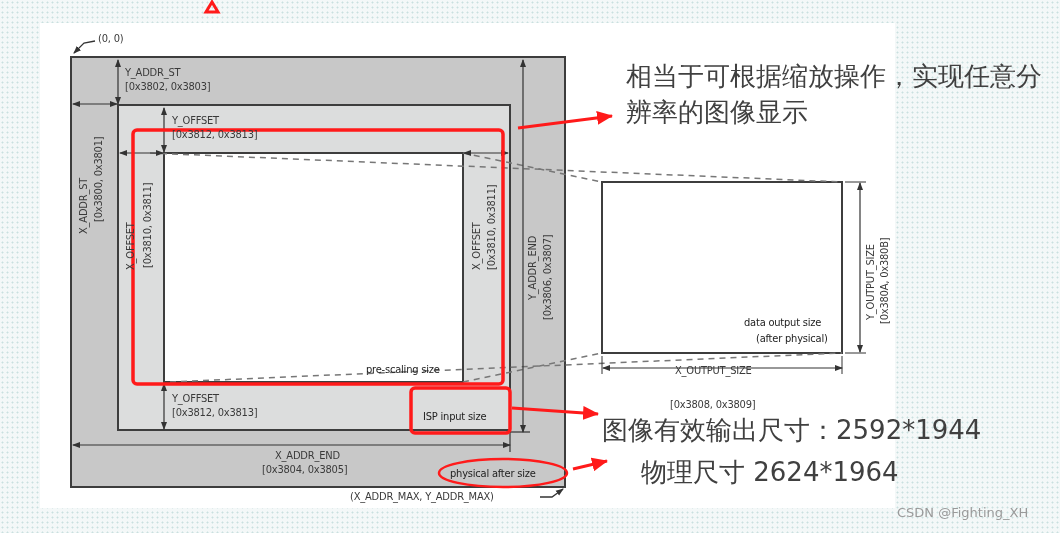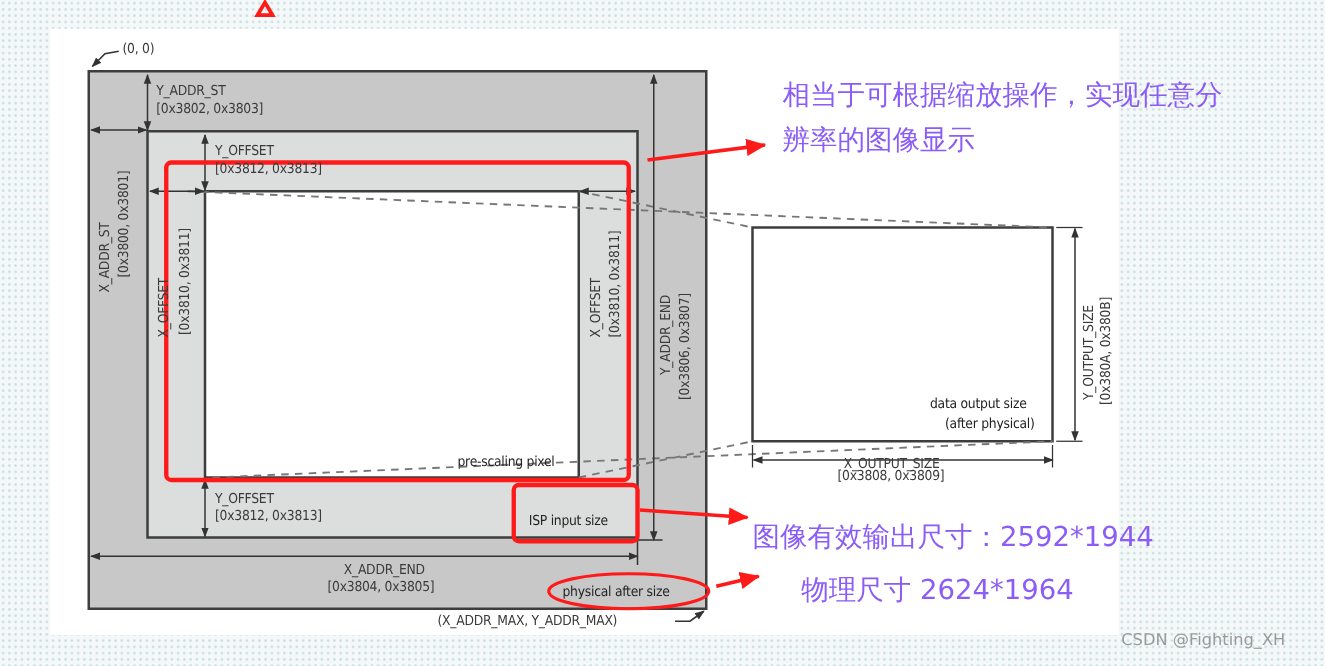--- a/index.html
+++ b/index.html
@@ -8,21 +8,21 @@
     background-color:#f4f8f8;
     background-image:radial-gradient(#c9e0df 0.9px, transparent 1.1px);
     background-size:5px 5px;
     font-family:"DejaVu Sans","Liberation Sans",sans-serif;
   }
   .abs{position:absolute;}
   #canvas{position:absolute;left:40px;top:23px;width:855px;height:485px;background:#fff;}
   .lbl{position:absolute;font-size:11px;line-height:13px;color:#3a3a3a;white-space:nowrap;font-family:"DejaVu Sans Condensed","DejaVu Sans",sans-serif;letter-spacing:-0.2px;}
   .bold{font-weight:normal;color:#222;}
   .vert{transform-origin:left top;transform:rotate(-90deg);}
-  .note{position:absolute;color:#8b5cf6;font-size:22px;line-height:29px;white-space:nowrap;font-family:"DejaVu Sans",sans-serif;}
+  .note{position:absolute;color:#404040;font-size:26px;line-height:29px;white-space:nowrap;font-family:"DejaVu Sans",sans-serif;}
   .wm{position:absolute;color:#9a9a9a;font-size:13px;white-space:nowrap;font-family:"DejaVu Sans",sans-serif;}
 </style>
 </head>
 <body>
 
 <div id="canvas"></div>
 
 <svg class="abs" style="left:200px;top:0px" width="30" height="16">
   <path d="M6 12 L12 2 L18 12 Z" fill="none" stroke="#ff1a1a" stroke-width="3"></path>
 </svg>
@@ -108,38 +108,38 @@
 
 <div class="lbl vert" style="left:124px;top:270px">X_OFFSET</div>
 <div class="lbl vert" style="left:141px;top:268px">[0x3810, 0x3811]</div>
 
 <div class="lbl vert" style="left:470px;top:270px">X_OFFSET</div>
 <div class="lbl vert" style="left:485px;top:270px">[0x3810, 0x3811]</div>
 
 <div class="lbl vert" style="left:526px;top:300px">Y_ADDR_END</div>
 <div class="lbl vert" style="left:541px;top:320px">[0x3806, 0x3807]</div>
 
-<div class="lbl bold" style="left:366px;top:363px">pre-scaling pixel</div>
+<div class="lbl bold" style="left:366px;top:363px">pre-scaling size</div>
 
 <div class="lbl" style="left:172px;top:392px">Y_OFFSET</div>
 <div class="lbl" style="left:172px;top:406px">[0x3812, 0x3813]</div>
 
 <div class="lbl bold" style="left:423px;top:410px">ISP input size</div>
 
 <div class="lbl" style="left:275px;top:449px">X_ADDR_END</div>
 <div class="lbl" style="left:262px;top:463px">[0x3804, 0x3805]</div>
 
 <div class="lbl bold" style="left:450px;top:467px">physical after size</div>
 <div class="lbl" style="left:350px;top:490px">(X_ADDR_MAX, Y_ADDR_MAX)</div>
 
 <div class="lbl bold" style="left:744px;top:316px">data output size</div>
 <div class="lbl bold" style="left:756px;top:332px">(after physical)</div>
 
 <div class="lbl" style="left:675px;top:364px">X_OUTPUT_SIZE</div>
-<div class="lbl" style="left:670px;top:374px">[0x3808, 0x3809]</div>
+<div class="lbl" style="left:670px;top:398px">[0x3808, 0x3809]</div>
 
 <div class="lbl vert" style="left:864px;top:320px">Y_OUTPUT_SIZE</div>
 <div class="lbl vert" style="left:878px;top:324px">[0x380A, 0x380B]</div>
 
 <div class="note" style="left:626px;top:62px">相当于可根据缩放操作，实现任意分</div>
 <div class="note" style="left:626px;top:98px">辨率的图像显示</div>
 <div class="note" style="left:602px;top:416px">图像有效输出尺寸：2592*1944</div>
 <div class="note" style="left:641px;top:458px">物理尺寸 2624*1964</div>
 
 <div class="wm" style="left:897px;top:505px">CSDN @Fighting_XH</div>

